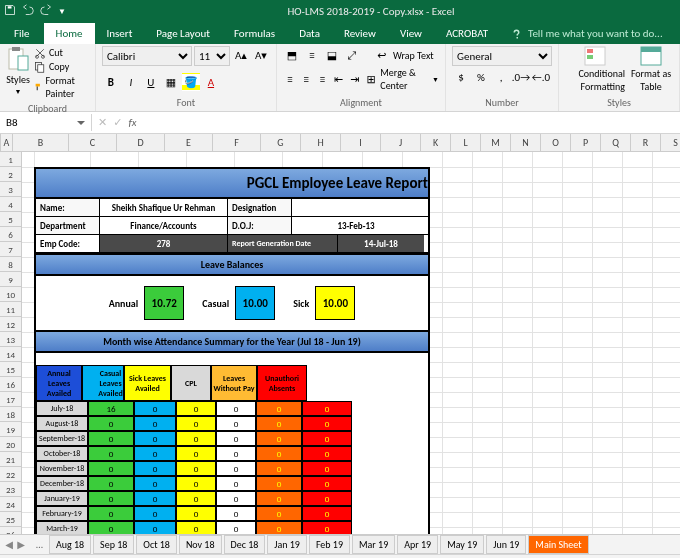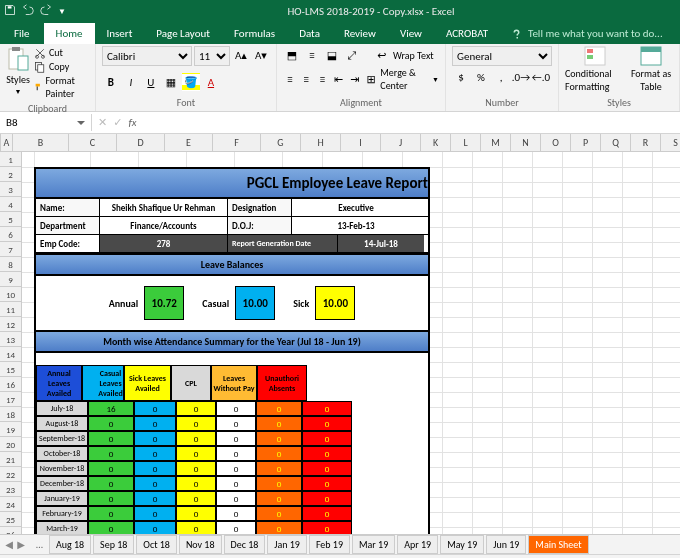--- a/index.html
+++ b/index.html
@@ -259,21 +259,21 @@
   </div>
 
   <div class="group">
     <div class="top">
       <div class="styles-col">
         <svg viewBox="0 0 22 20">
             <rect x="1" y="1" width="20" height="18" fill="#fff" stroke="#ccc"></rect>
             <rect x="3" y="3" width="6" height="4" fill="#e77"></rect>
             <rect x="3" y="9" width="6" height="4" fill="#7c7"></rect>
           </svg>
-        <span style="width:60px;text-align:left">Conditional Formatting</span>
+        <span style="width:60px;text-align:right">Conditional Formatting</span>
       </div>
       <div class="styles-col">
         <svg viewBox="0 0 22 20">
             <rect x="1" y="1" width="20" height="18" fill="#fff" stroke="#5a9"></rect>
             <rect x="1" y="1" width="20" height="5" fill="#5a9"></rect>
           </svg>
         <span style="width:44px;text-align:center">Format as Table</span>
       </div>
     </div>
     <div class="label">Styles</div>
@@ -394,21 +394,20 @@
           <div class="gl-h" style="top: 360px;"></div>
           <div class="gl-h" style="top: 375px;"></div>
         </div>
 
       <div class="report" style="top:15px;left:12px">
         <div class="rpt-title">PGCL Employee Leave Report</div>
         <div class="inforow">
           <div class="infocell lbl">Name:</div>
           <div class="infocell val">Sheikh Shafique Ur Rehman</div>
           <div class="infocell lbl">Designation</div>
-          <div class="infocell val" style="border-right:none">Executive</div>
         </div>
         <div class="inforow">
           <div class="infocell lbl">Department</div>
           <div class="infocell val">Finance/Accounts</div>
           <div class="infocell lbl">D.O.J:</div>
           <div class="infocell val" style="border-right:none">13-Feb-13</div>
         </div>
         <div class="inforow dark">
           <div class="infocell lbl">Emp Code:</div>
           <div class="infocell val">278</div>

